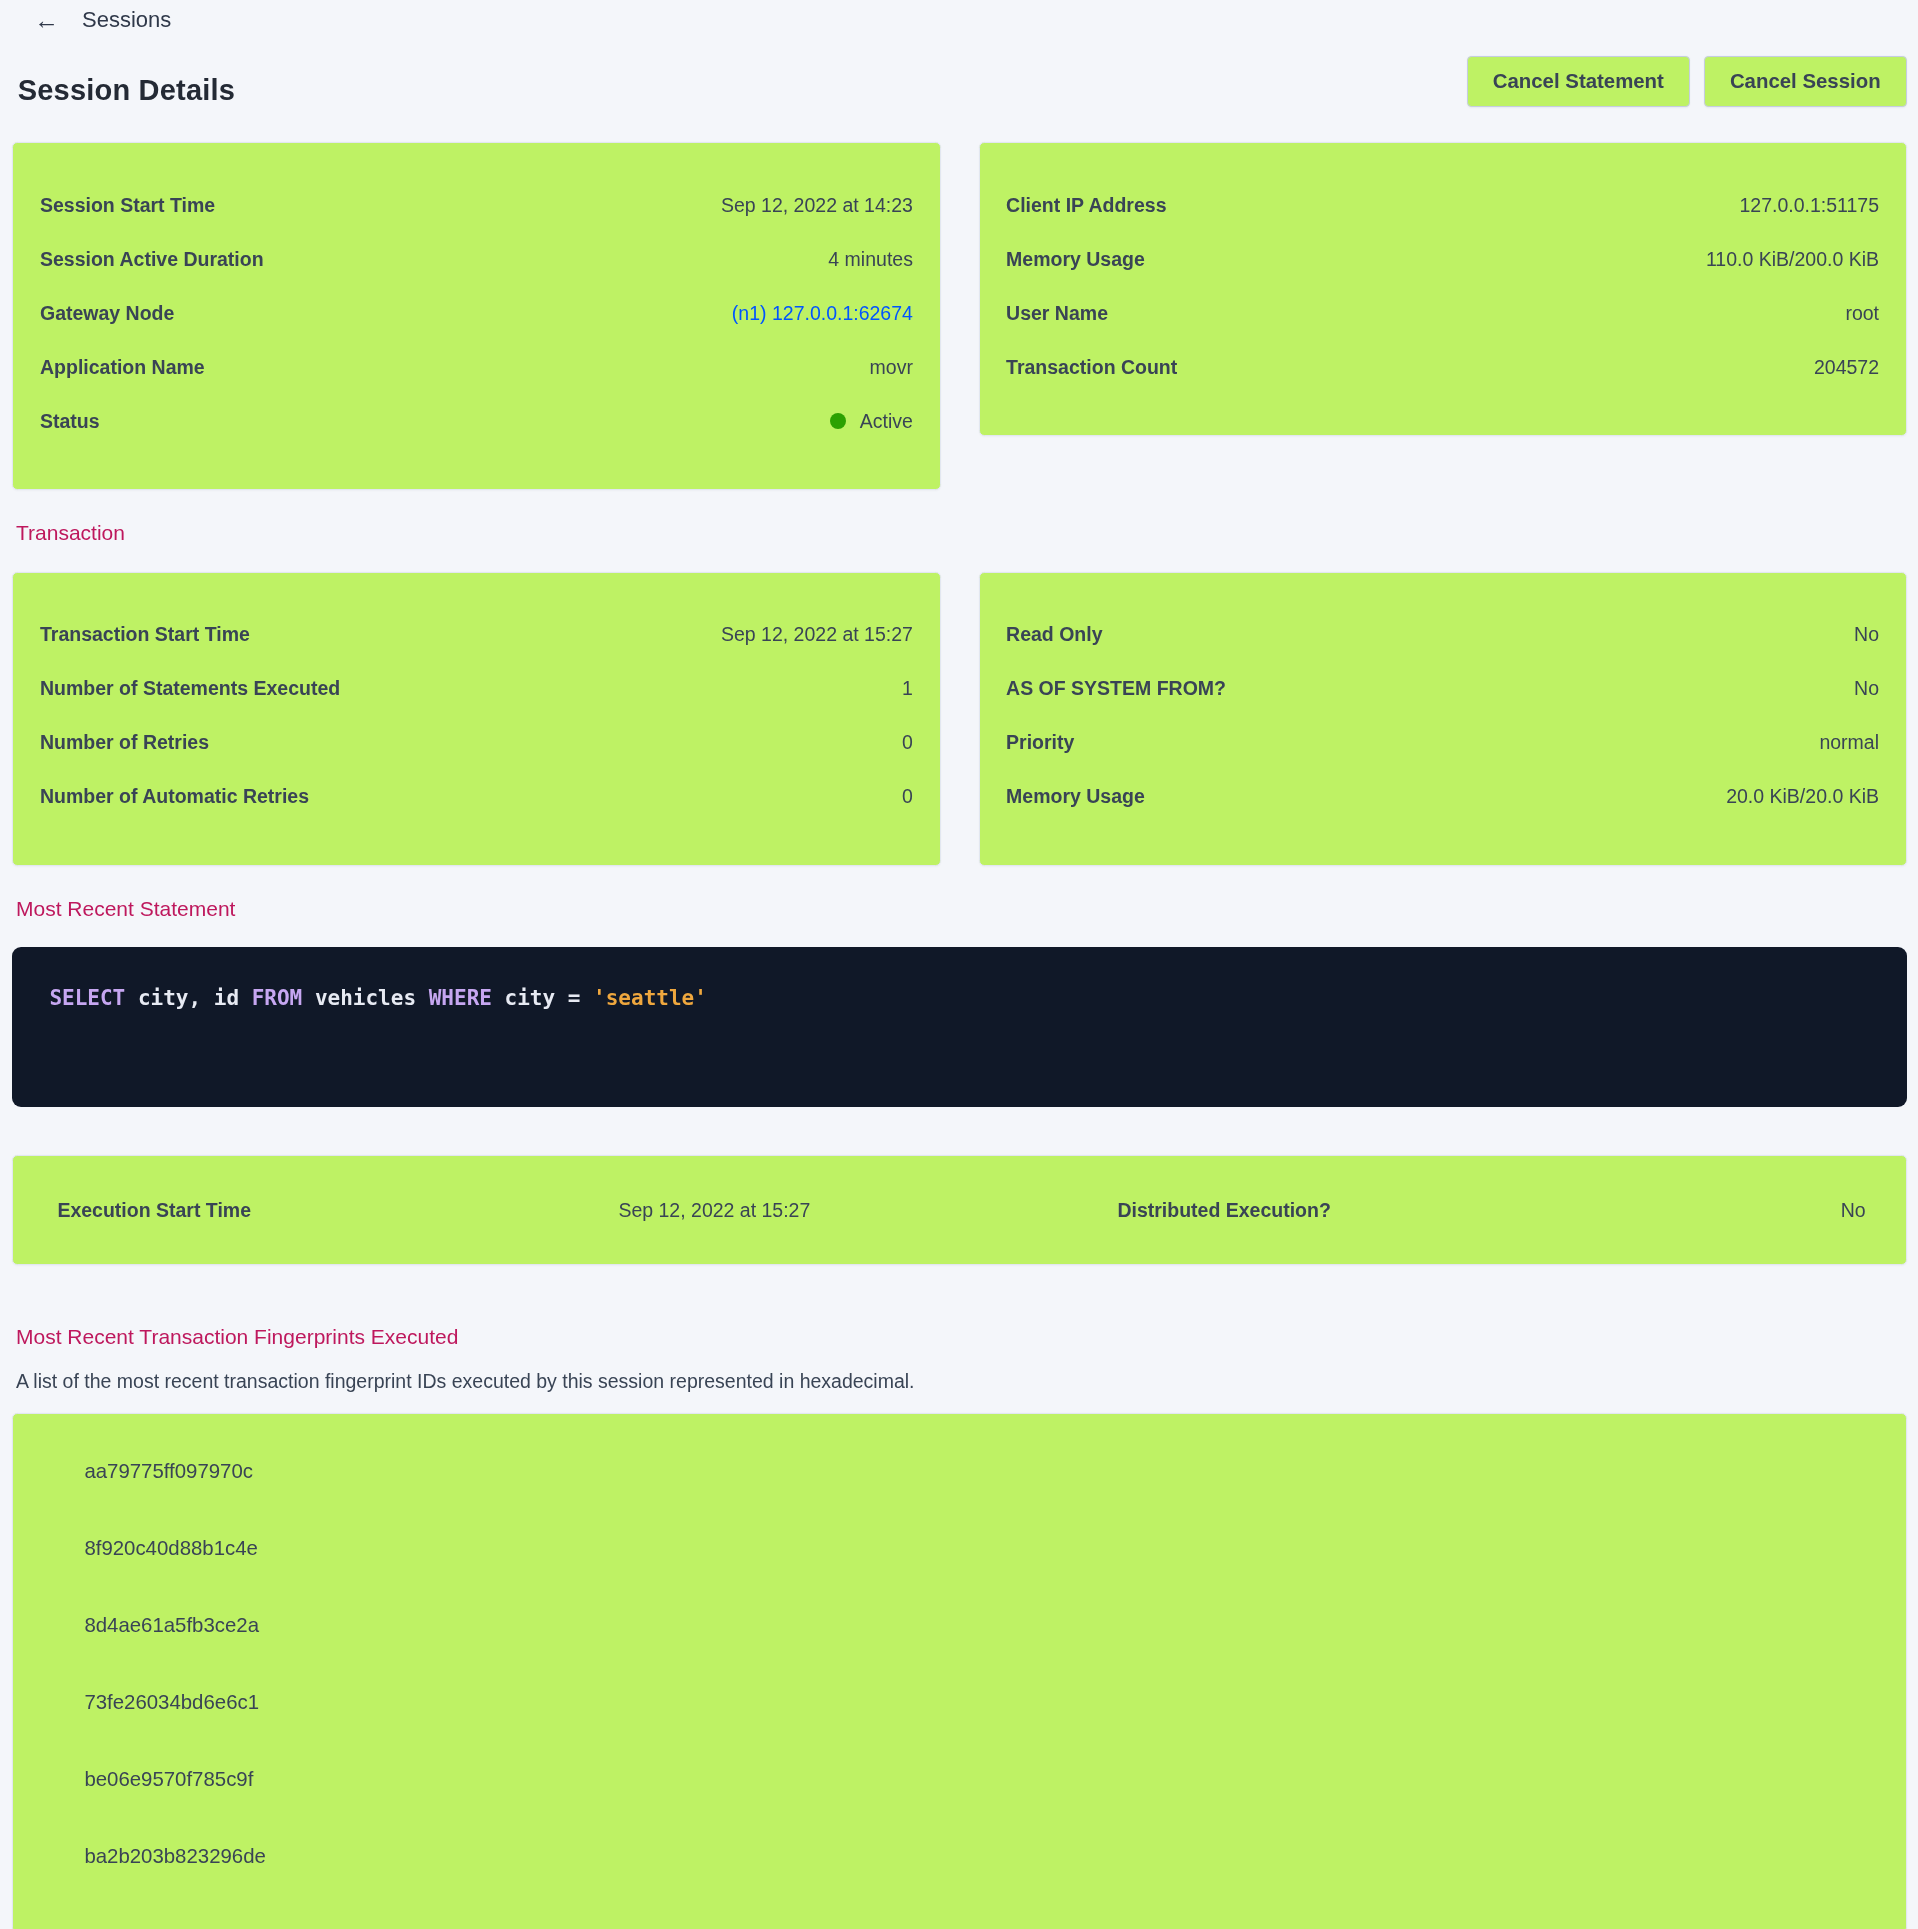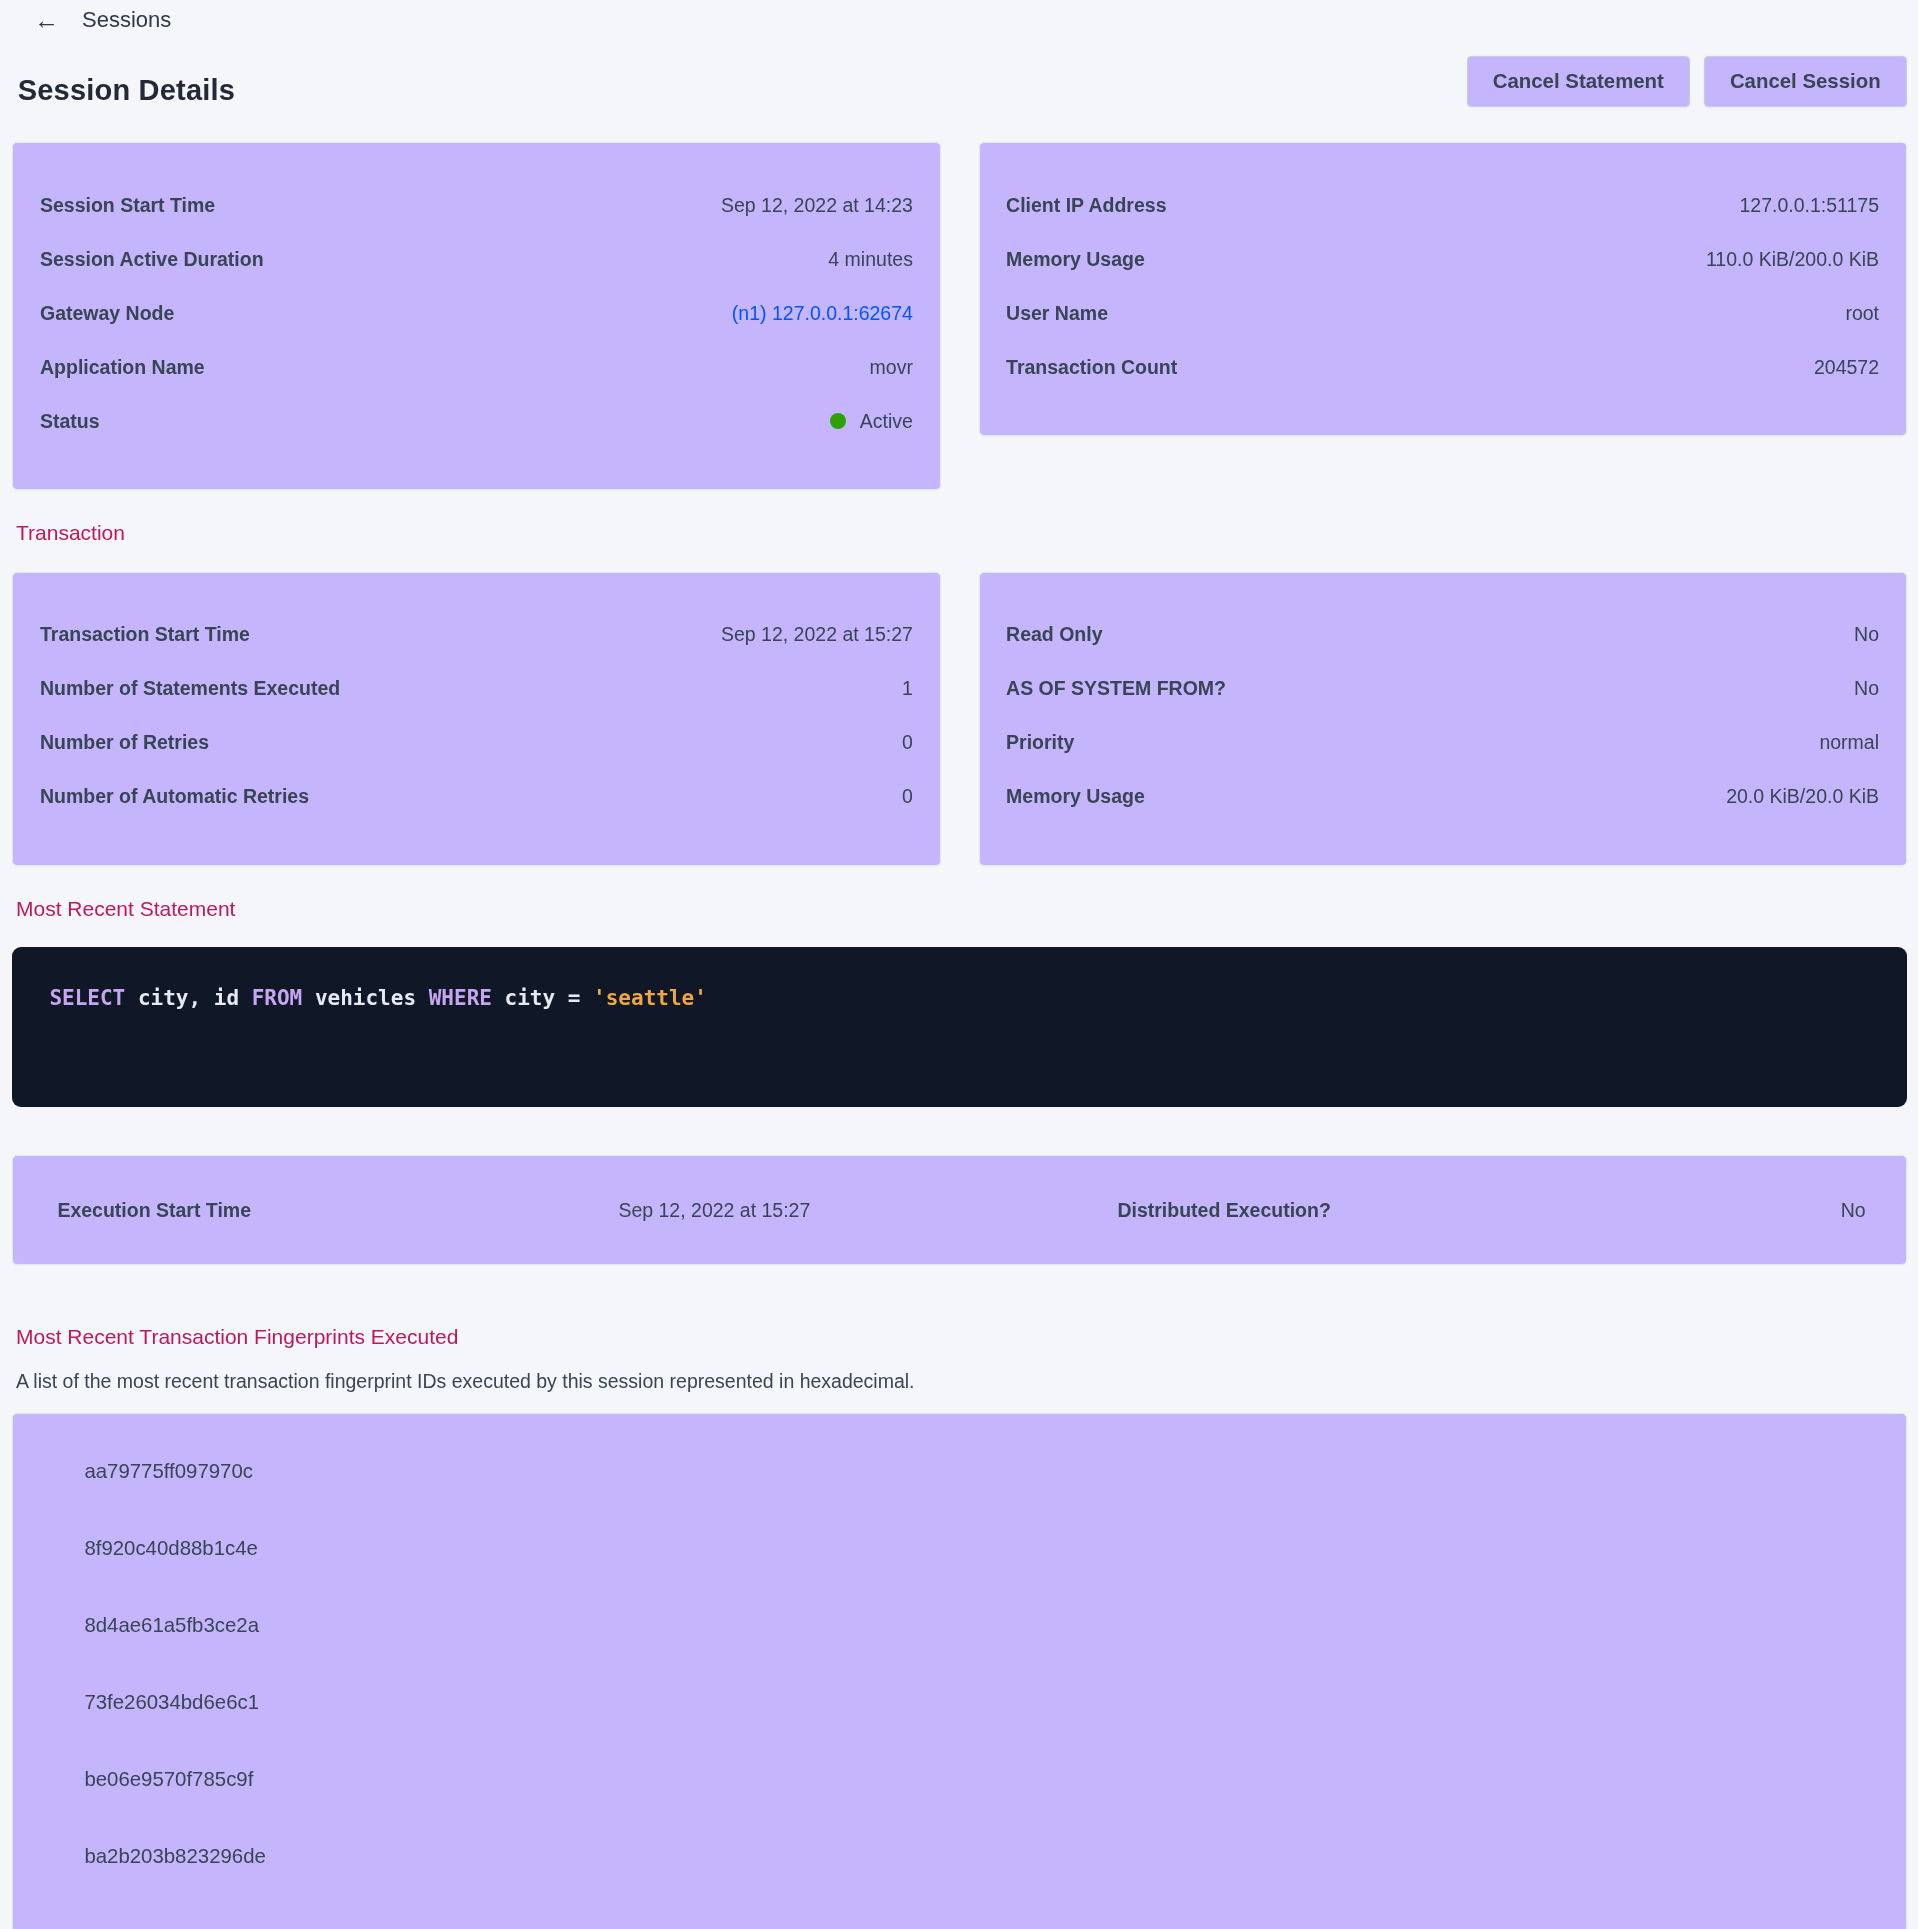--- a/index.html
+++ b/index.html
@@ -16,39 +16,39 @@
     font-size: 22px; color: #30394A;
   }
   .backrow .arrow { font-size: 25px; margin-right: 23px; line-height: 1; }
   .titlerow {
     display: flex; align-items: flex-end; justify-content: space-between;
     padding: 23px 12.4px 0 17.7px;
   }
   .page-title { font-size: 29px; font-weight: 700; color: #242A35; letter-spacing: 0.2px; }
   .btns { display: flex; gap: 14px; }
   .btn {
-    background: #c4b5fd;
+    background: #bef264;
     border: 0.9px solid #C5CDE0;
     border-radius: 4.4px;
     height: 51px;
     padding: 0 25px;
     font-family: "Liberation Sans", sans-serif;
     font-size: 20.4px; font-weight: 700; color: #394455;
     box-shadow: 0 0.9px 1.8px rgba(40,50,80,.06);
     cursor: pointer;
     display: flex; align-items: center;
   }
   
   .cards2 {
     display: grid; grid-template-columns: 1fr 1fr; gap: 38px;
     margin: 35px 12.4px 0 12.4px;
     align-items: start;
   }
   .card {
-    background: #c4b5fd;
+    background: #bef264;
     border: 0.9px solid #E2E7F0;
     border-radius: 5.3px;
     box-shadow: 0 0.9px 1.8px rgba(40,50,80,.04);
   }
   .card.pad { padding: 35px 26.6px 41px 26.6px; }
   .drow {
     height: 54px;
     display: flex; align-items: center; justify-content: space-between;
   }
   .lbl { font-size: 19.5px; font-weight: 700; color: #394455; }

